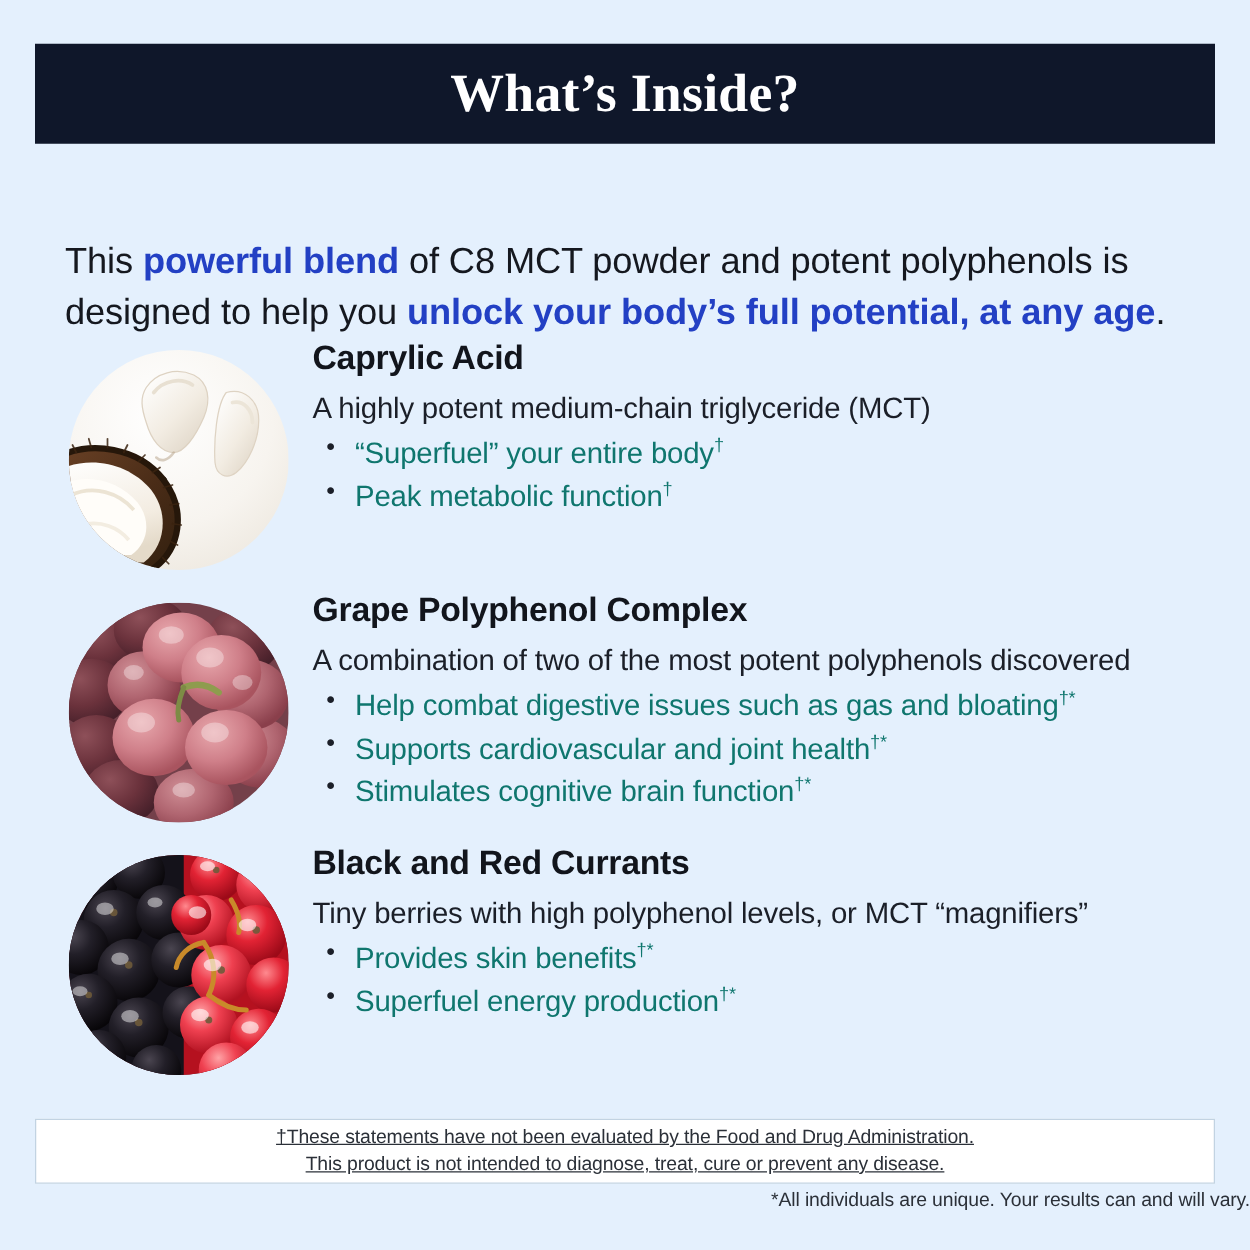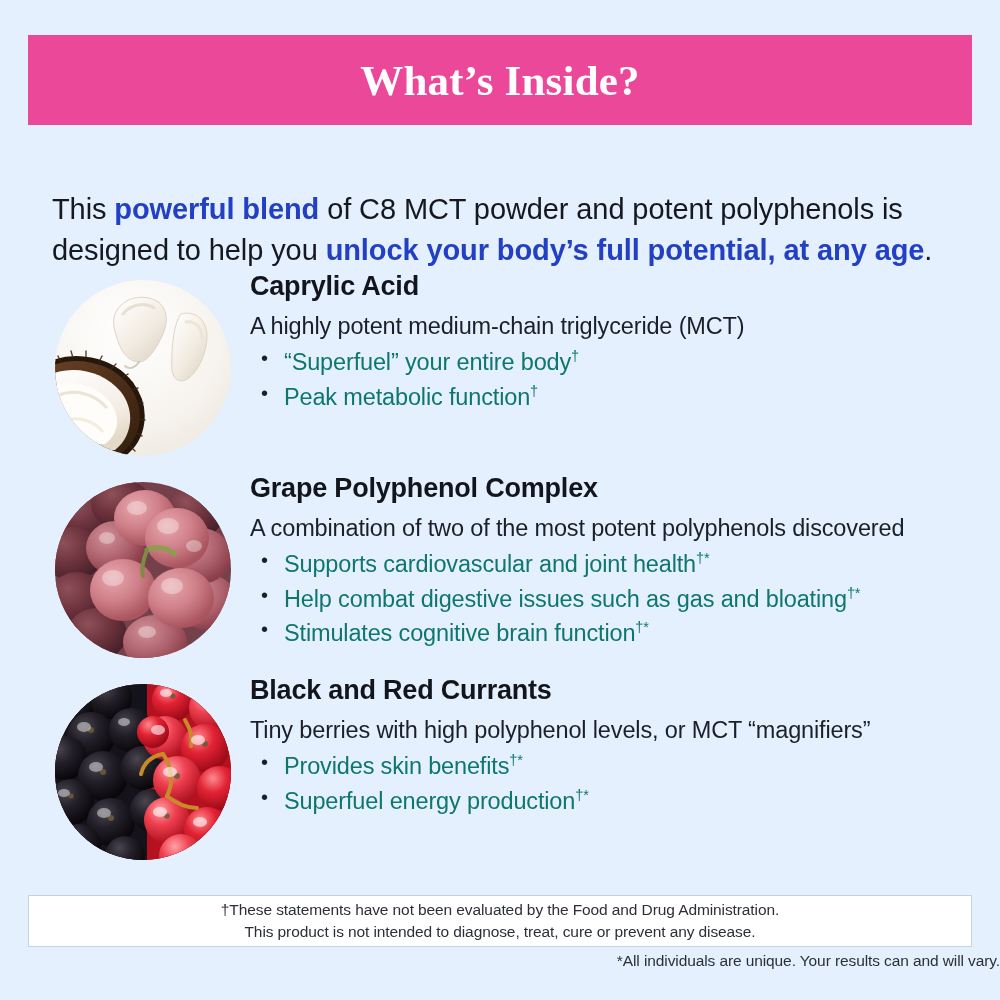--- a/index.html
+++ b/index.html
@@ -15,22 +15,22 @@
     overflow: hidden;
     position: relative;
   }
 
   
   .banner {
     position: absolute;
     left: 28px;
     top: 35px;
     width: 944px;
-    height: 90px;
-    background: #ec4899;
+    height: 80px;
+    background: #0f172a;
     display: flex;
     align-items: center;
     justify-content: center;
   }
   .banner-title {
     font-family: "Liberation Serif", "DejaVu Serif", serif;
     font-weight: bold;
     font-size: 43px;
     color: #ffffff;
     letter-spacing: 0.2px;
@@ -135,20 +135,21 @@
     display: flex;
     flex-direction: column;
     align-items: center;
     justify-content: center;
   }
   .disclaimer-line {
     font-size: 15.5px;
     line-height: 1.42;
     color: #2b3038;
     letter-spacing: -0.1px;
+    text-decoration: underline;
   }
   .footnote {
     position: absolute;
     left: 0;
     top: 952px;
     width: 1000px;
     text-align: right;
     font-size: 15.5px;
     color: #2b3038;
     letter-spacing: -0.1px;
@@ -285,22 +286,22 @@
           <ellipse cx="52" cy="56" rx="8" ry="6"></ellipse>
           <ellipse cx="139" cy="64" rx="8" ry="6"></ellipse>
           <ellipse cx="92" cy="150" rx="9" ry="6"></ellipse>
         </g>
       </svg>
     </div>
     <div class="ing-body">
       <h2 class="ing-title">Grape Polyphenol Complex</h2>
       <p class="ing-desc">A combination of two of the most potent polyphenols discovered</p>
       <ul class="ing-list">
+        <li><span>Help combat digestive issues such as gas and bloating</span><sup class="mark">†*</sup></li>
         <li><span>Supports cardiovascular and joint health</span><sup class="mark">†*</sup></li>
-        <li><span>Help combat digestive issues such as gas and bloating</span><sup class="mark">†*</sup></li>
         <li><span>Stimulates cognitive brain function</span><sup class="mark">†*</sup></li>
       </ul>
     </div>
   </div>
 
   <div class="ingredient">
     <div class="thumb">
       <svg width="176" height="176" viewBox="0 0 176 176" aria-hidden="true">
         <defs>
           <radialGradient id="blackB" cx="36%" cy="30%" r="72%">

